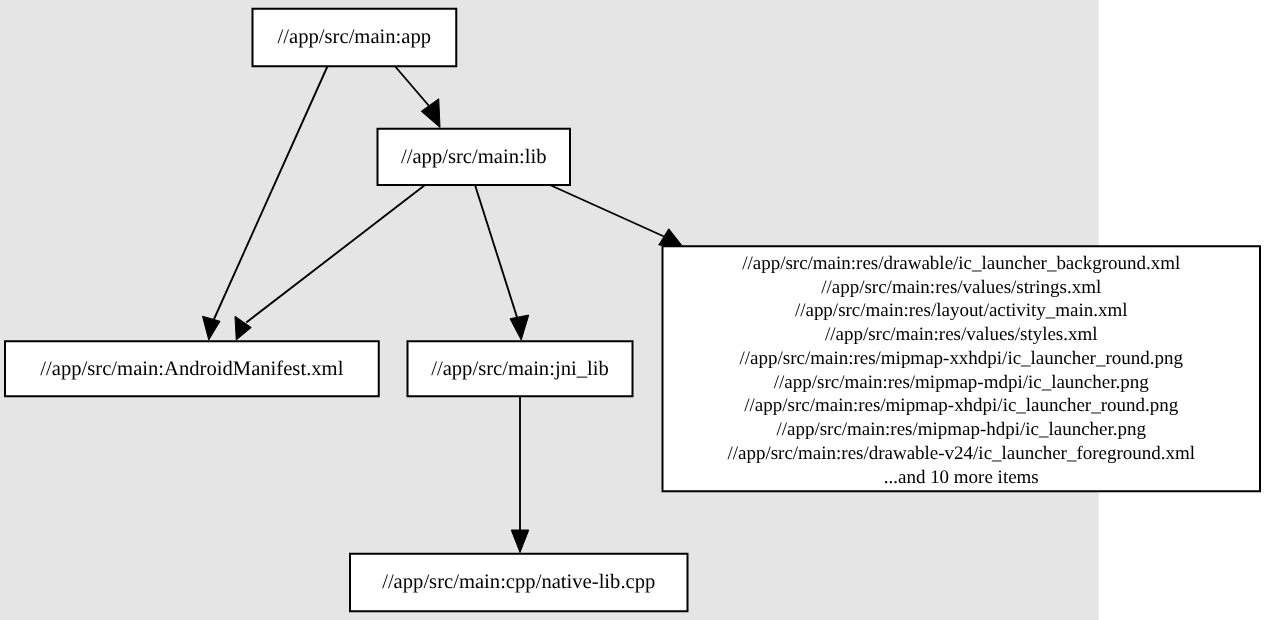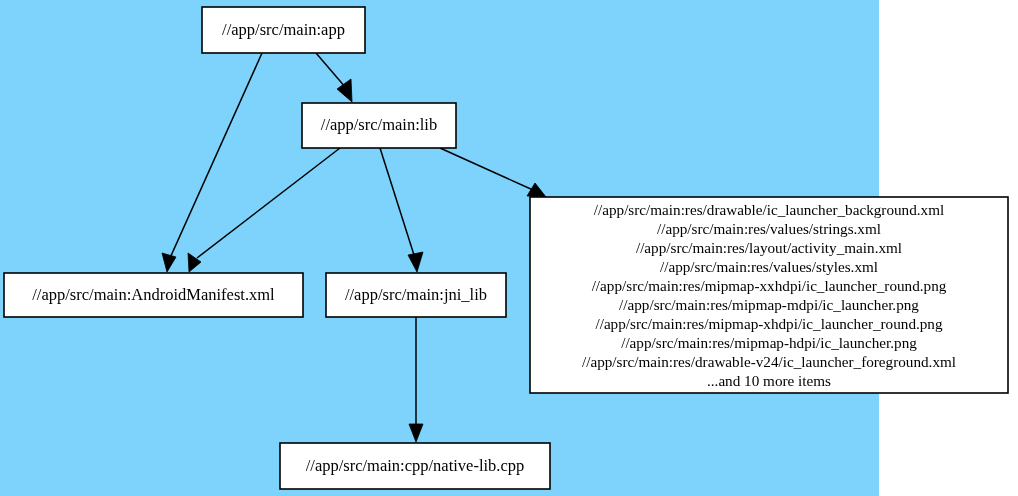--- a/index.html
+++ b/index.html
@@ -10,21 +10,21 @@
   body {
     width: 1018px;
     height: 496px;
     overflow: hidden;
     font-family: "Liberation Serif", "DejaVu Serif", serif;
   }
   #graph-root {
     position: relative;
     width: 879px;
     height: 496px;
-    background: #7dd3fc;
+    background: #e5e5e5;
   }
   svg.graph-canvas {
     display: block;
     width: 1018px;
     height: 496px;
   }
   .node-box {
     fill: #ffffff;
     stroke: #000000;
     stroke-width: 1.6;

